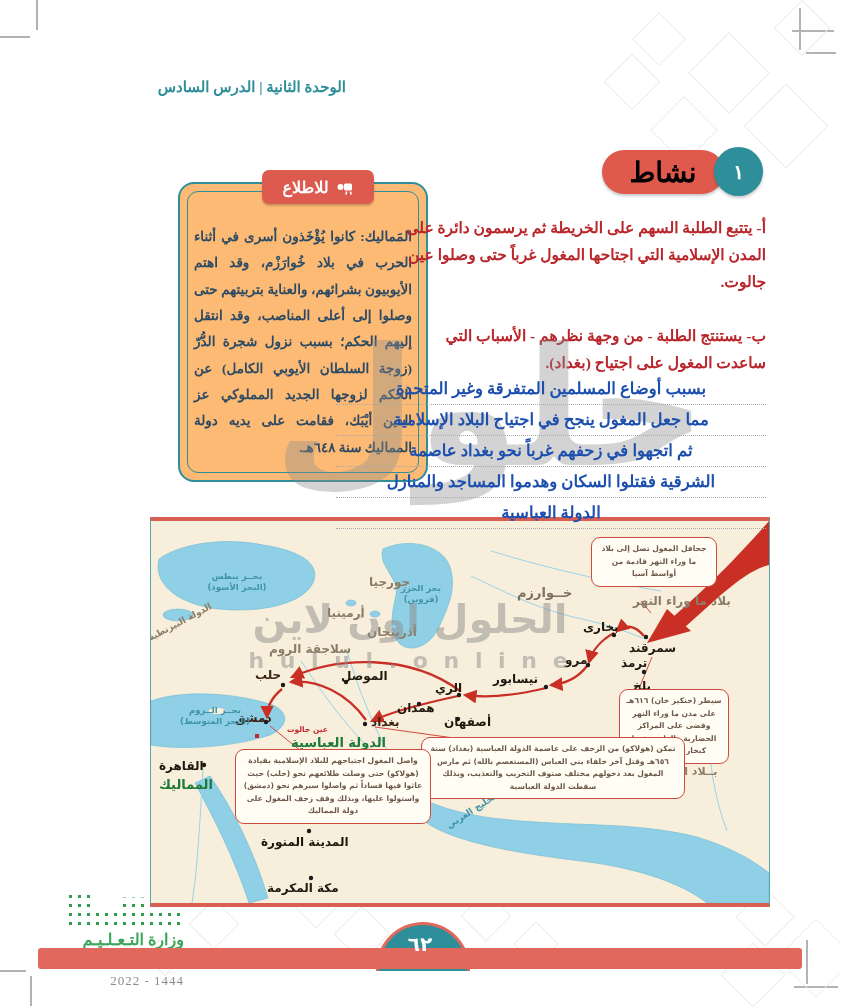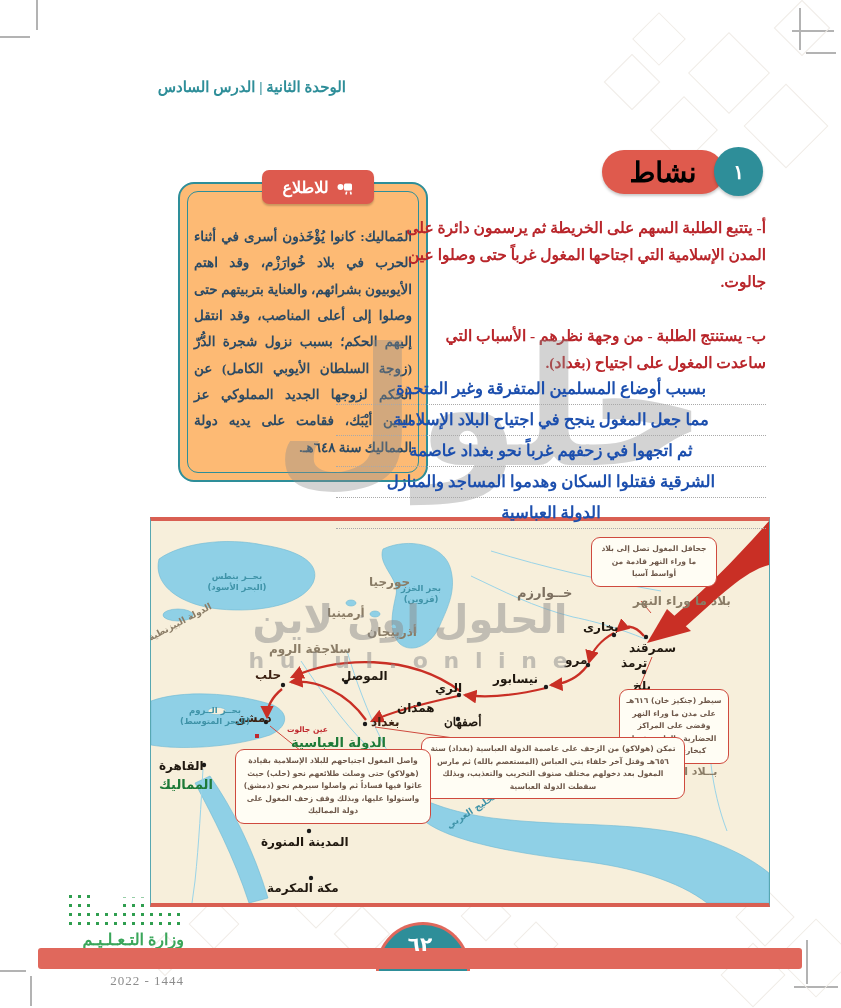--- a/index.html
+++ b/index.html
@@ -207,21 +207,21 @@
     </svg>
 
     <div class="lbl city" style="left:432px;top:99px;">بخارى</div>
     <div class="lbl city" style="left:478px;top:120px;">سمرقند</div>
     <div class="lbl city" style="left:470px;top:135px;">ترمذ</div>
     <div class="lbl city" style="left:482px;top:158px;">بلخ</div>
     <div class="lbl city" style="left:414px;top:132px;">مرو</div>
     <div class="lbl city" style="left:342px;top:151px;">نيسابور</div>
     <div class="lbl city" style="left:284px;top:160px;">الري</div>
     <div class="lbl city" style="left:246px;top:180px;">همذان</div>
-    <div class="lbl city" style="left:293px;top:194px;font-family:Liberation Serif, serif;">أصفهان</div>
+    <div class="lbl city" style="left:293px;top:194px;">أصفهان</div>
     <div class="lbl city-big" style="left:220px;top:194px;">بغداد</div>
     <div class="lbl city" style="left:190px;top:148px;">الموصل</div>
     <div class="lbl city-big" style="left:104px;top:147px;">حلب</div>
     <div class="lbl city-big" style="left:84px;top:190px;">دمشق</div>
     <div class="lbl city" style="left:8px;top:238px;">القاهرة</div>
     <div class="lbl city" style="left:236px;top:232px;">البصرة</div>
     <div class="lbl city" style="left:110px;top:314px;">المدينة المنورة</div>
     <div class="lbl city" style="left:116px;top:360px;">مكة المكرمة</div>
 
     <div class="lbl region-big" style="left:366px;top:64px;">خــوارزم</div>

